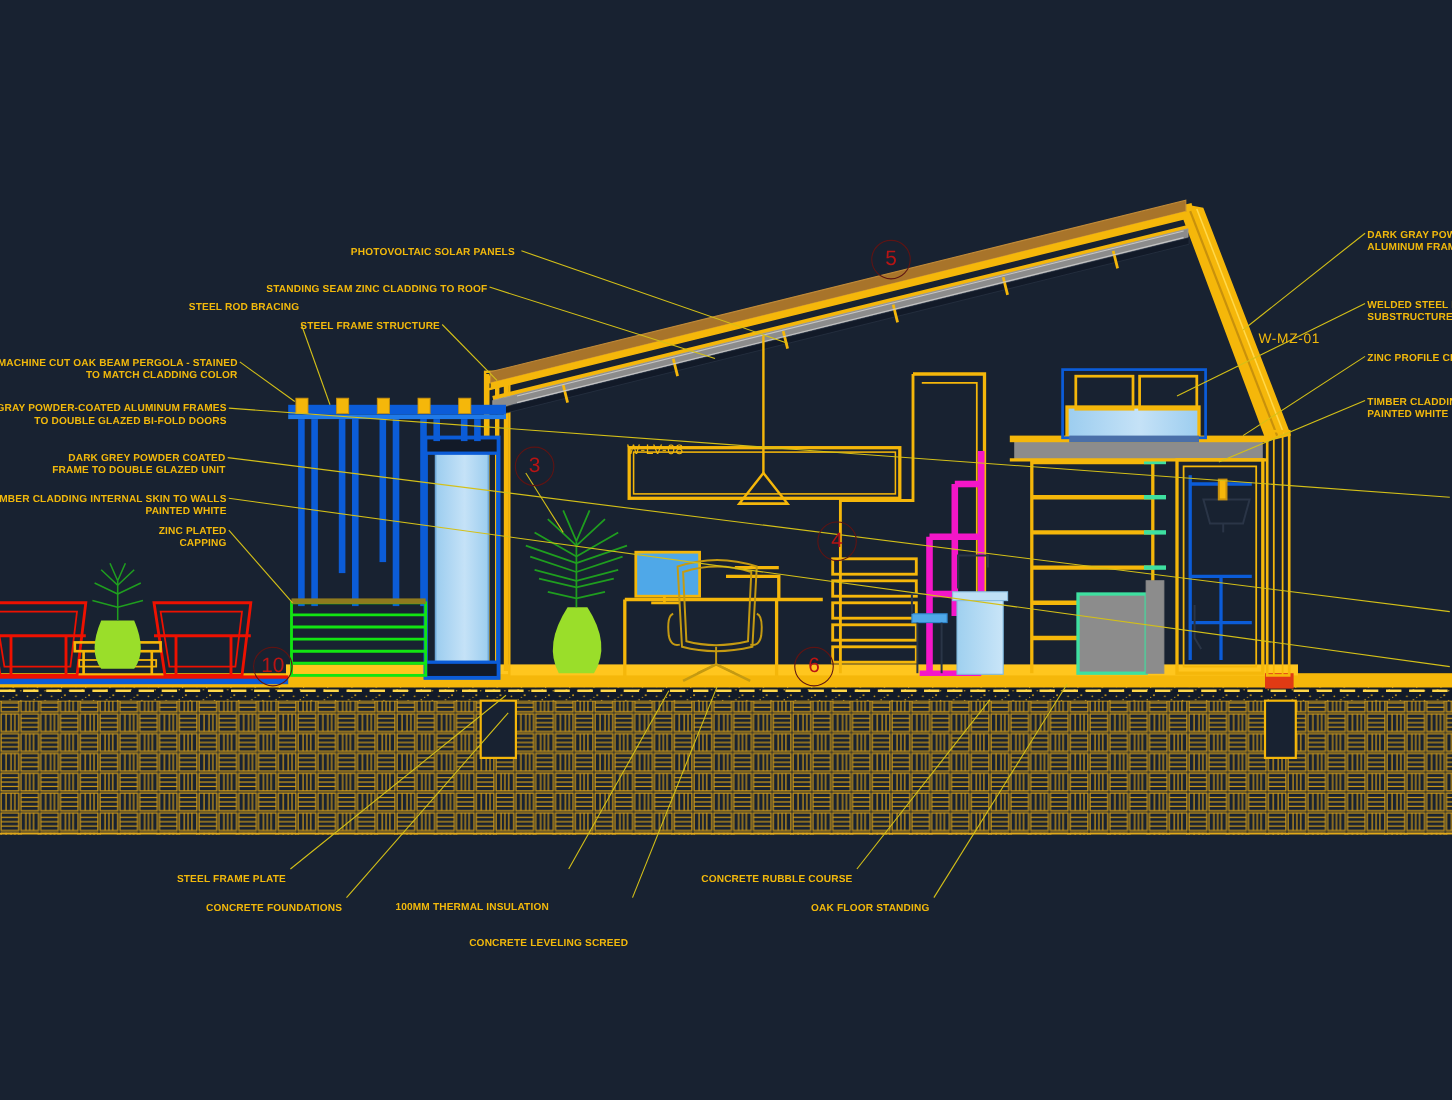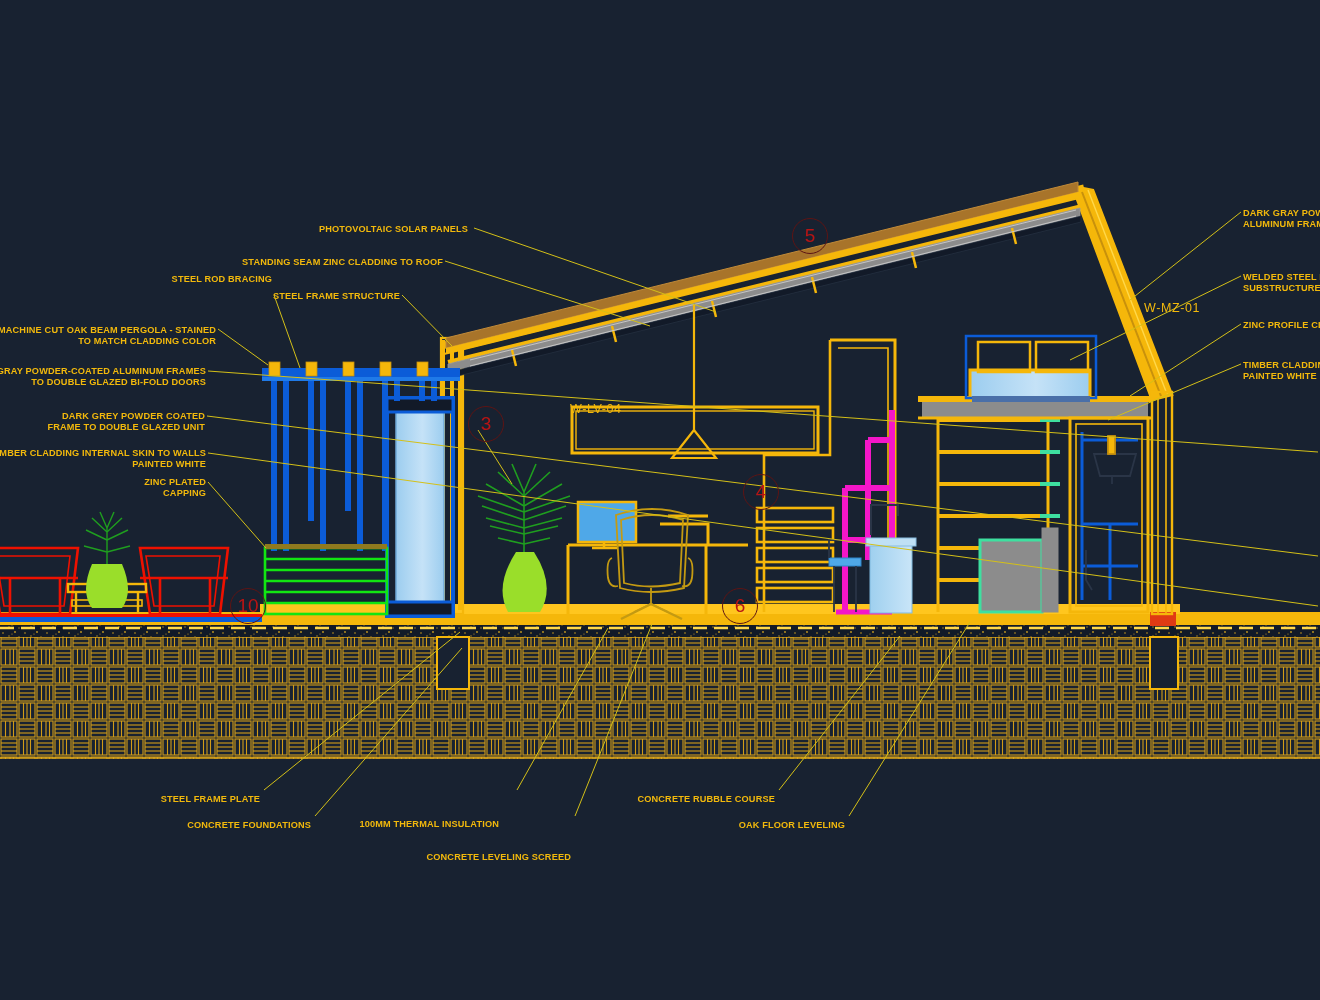--- a/index.html
+++ b/index.html
@@ -412,24 +412,24 @@
       <div class="lbl l" style="left: 1243px; top: 272px;">WELDED STEEL ROD
 SUBSTRUCTURE</div>
       <div class="lbl l" style="left: 1243px; top: 320px;">ZINC PROFILE CLADDING</div>
       <div class="lbl l" style="left: 1243px; top: 360px;">TIMBER CLADDING
 PAINTED WHITE</div>
       <div class="lbl r" style="right: 1060px; top: 794px;">STEEL FRAME PLATE</div>
       <div class="lbl r" style="right: 1009px; top: 820px;">CONCRETE FOUNDATIONS</div>
       <div class="lbl r" style="right: 821px; top: 794px; margin-top: 25px;">100MM THERMAL INSULATION</div>
       <div class="lbl r" style="right: 749px; top: 852px;">CONCRETE LEVELING SCREED</div>
       <div class="lbl r" style="right: 545px; top: 794px;">CONCRETE RUBBLE COURSE</div>
-      <div class="lbl r" style="right: 475px; top: 820px;">OAK FLOOR LEVELING</div>
+      <div class="lbl r" style="right: 475px; top: 820px;">OAK FLOOR STANDING</div>
     </div>
 <div id="tags-layer">
-      <div class="tag" style="left: 570px; top: 386px;">W-LV-04</div>
+      <div class="tag" style="left: 570px; top: 386px;">W-LV-08</div>
       <div class="tag" style="left: 1144px; top: 285px;">W-MZ-01</div>
     </div>
 <div id="callouts-layer">
       <div class="callout" style="left: 468px; top: 406px;">3</div>
       <div class="callout" style="left: 743px; top: 474px;">4</div>
       <div class="callout" style="left: 792px; top: 218px;">5</div>
       <div class="callout" style="left: 722px; top: 588px;">6</div>
       <div class="callout" style="left: 230px; top: 588px;">10</div>
     </div>
 

